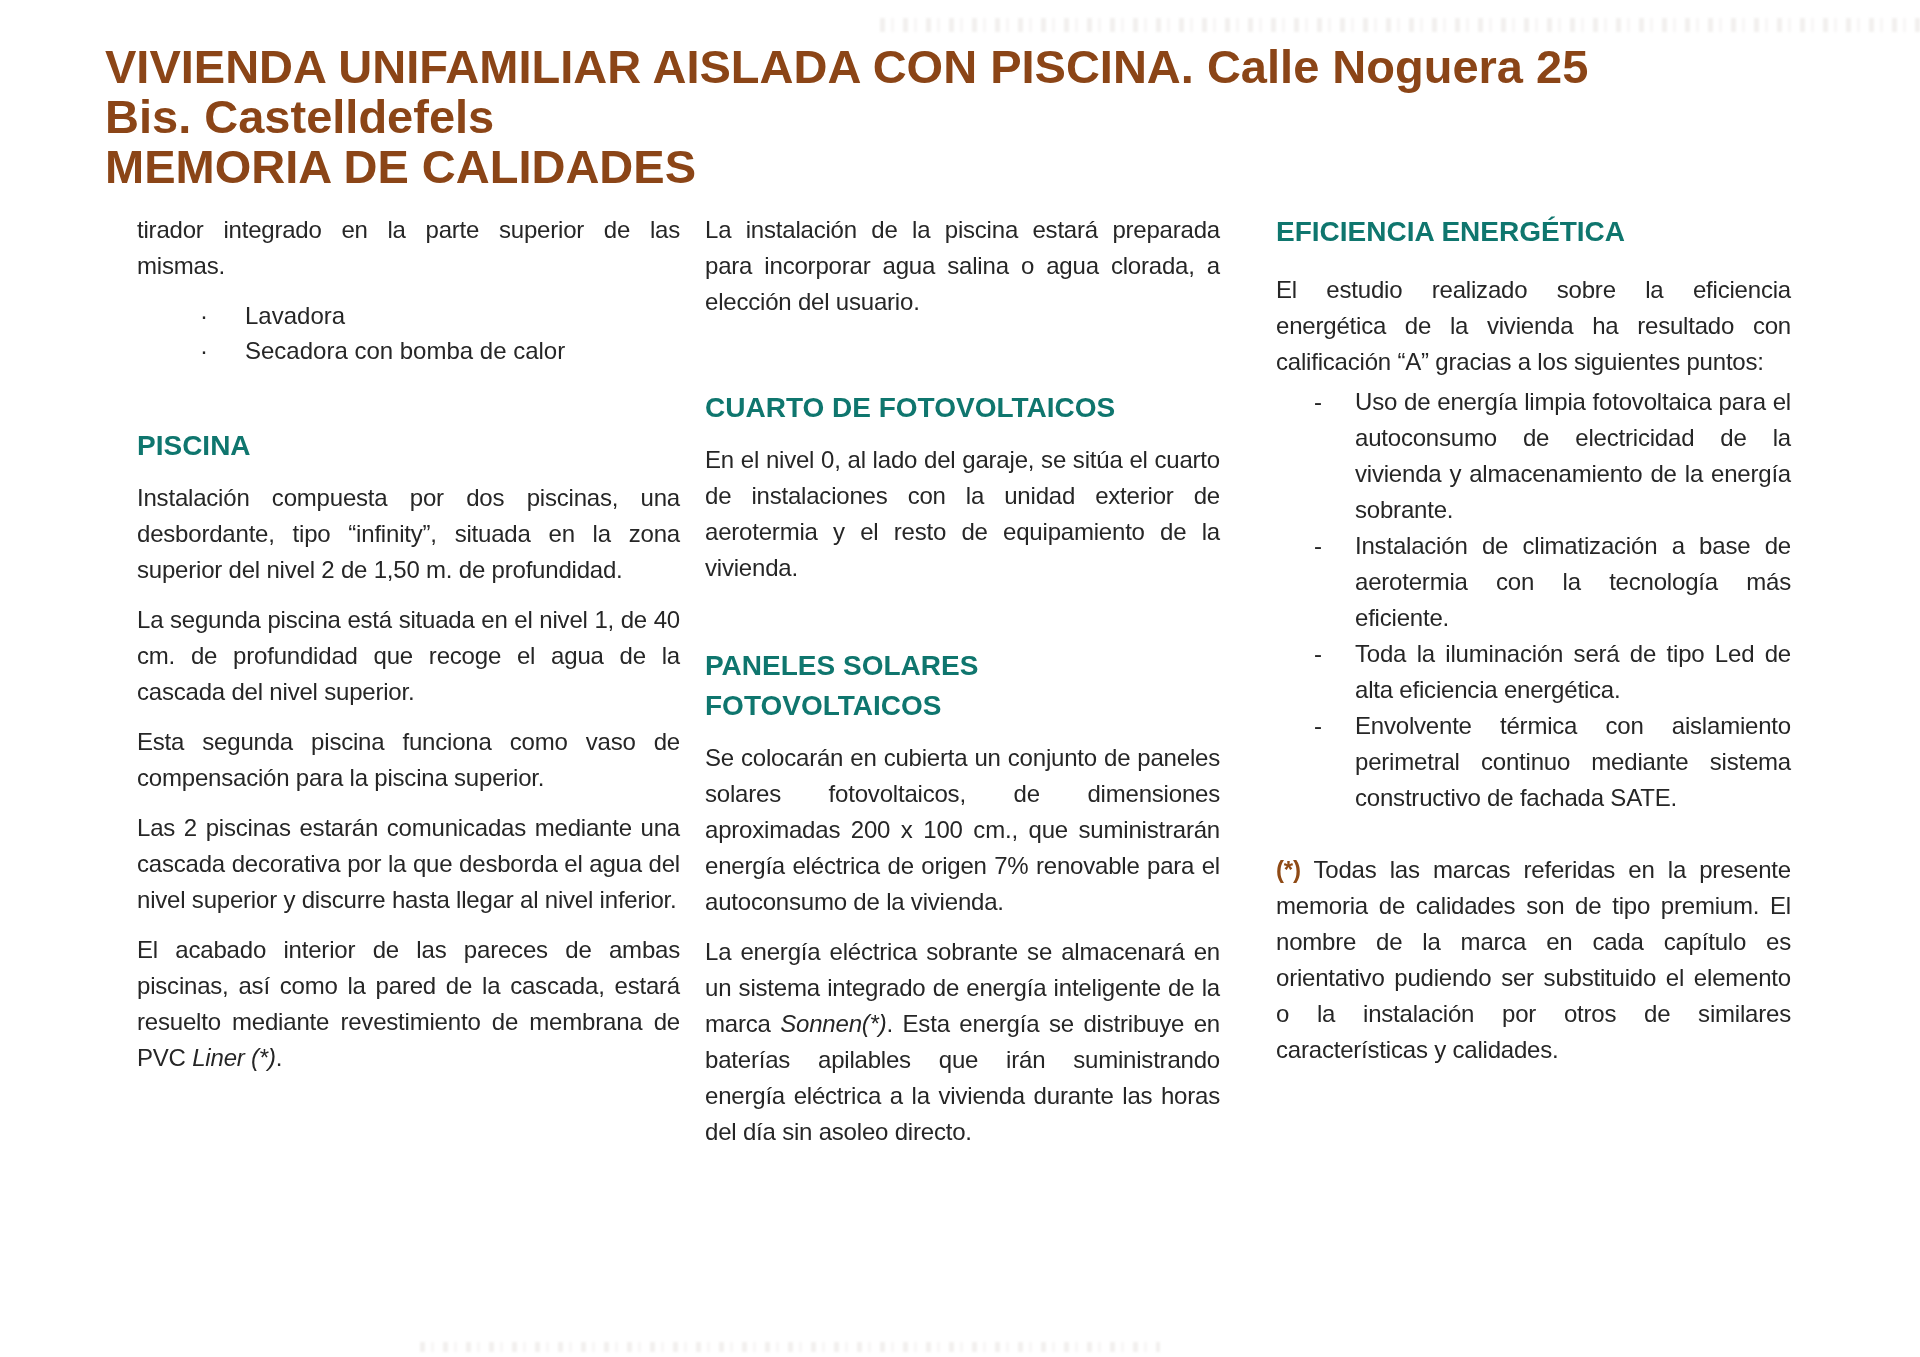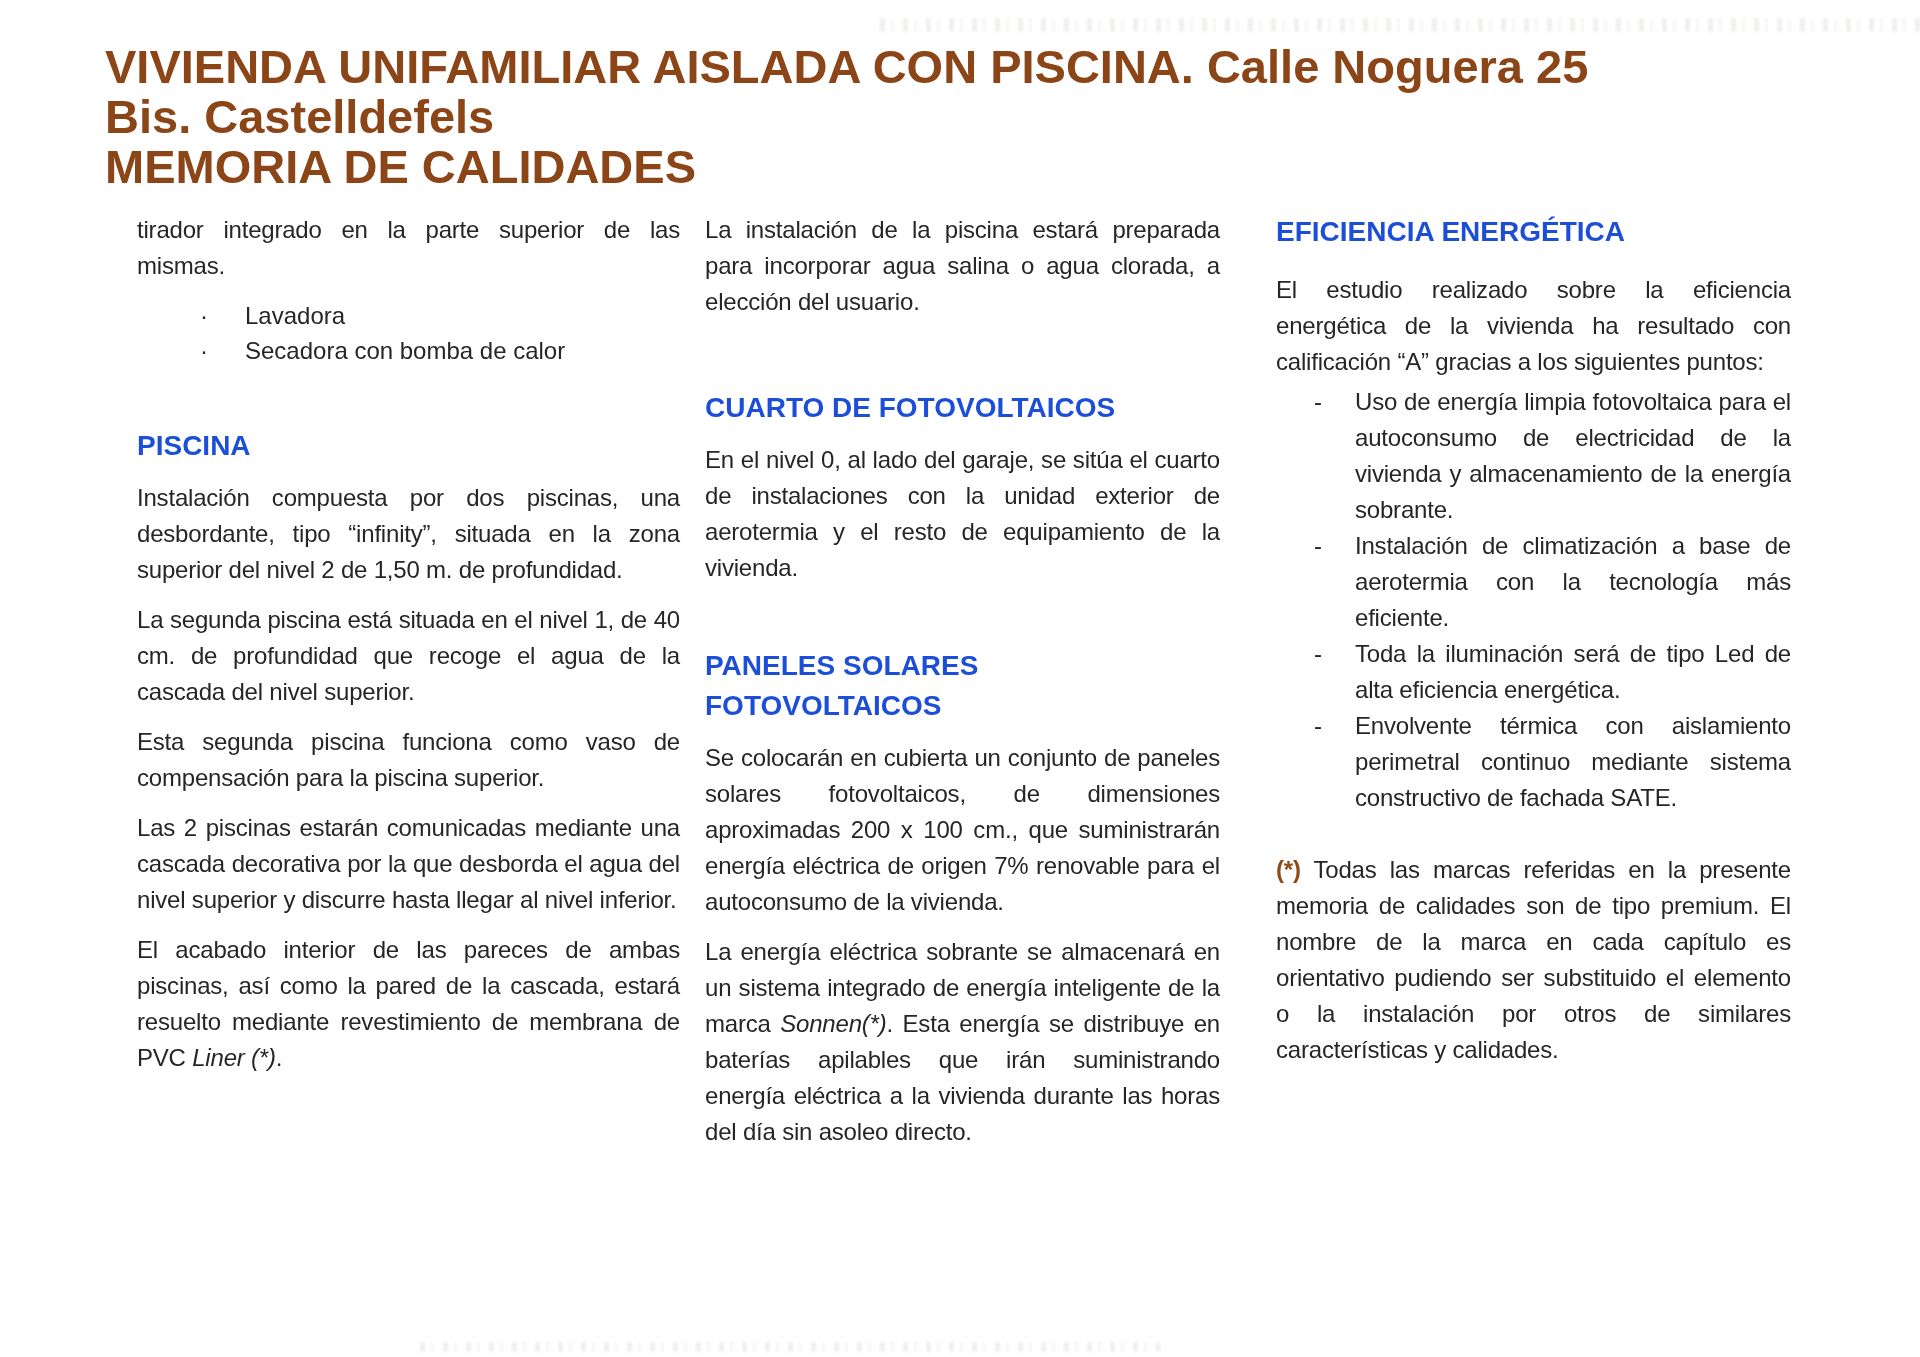--- a/index.html
+++ b/index.html
@@ -34,21 +34,21 @@
   .col3{left:1276px;width:515px;}
 
   .col p{
     margin:0 0 14px 0;
     font-size:24px;line-height:36px;
     text-align:justify;
     letter-spacing:-0.2px;
   }
   .col p:last-child{margin-bottom:0;}
   .heading{
-    font-weight:bold;color:#1d4ed8;
+    font-weight:bold;color:#0f766e;
     font-size:28px;line-height:40px;
     margin:0 0 14px 0;
     letter-spacing:0;
     text-align:left;
   }
   .col1 .heading{margin-top:58px;}
   .col2 .heading-1{margin-top:68px;}
   .col2 .heading-2{margin-top:60px;}
   .col3 .heading{margin-top:0;margin-bottom:20px;}
 

